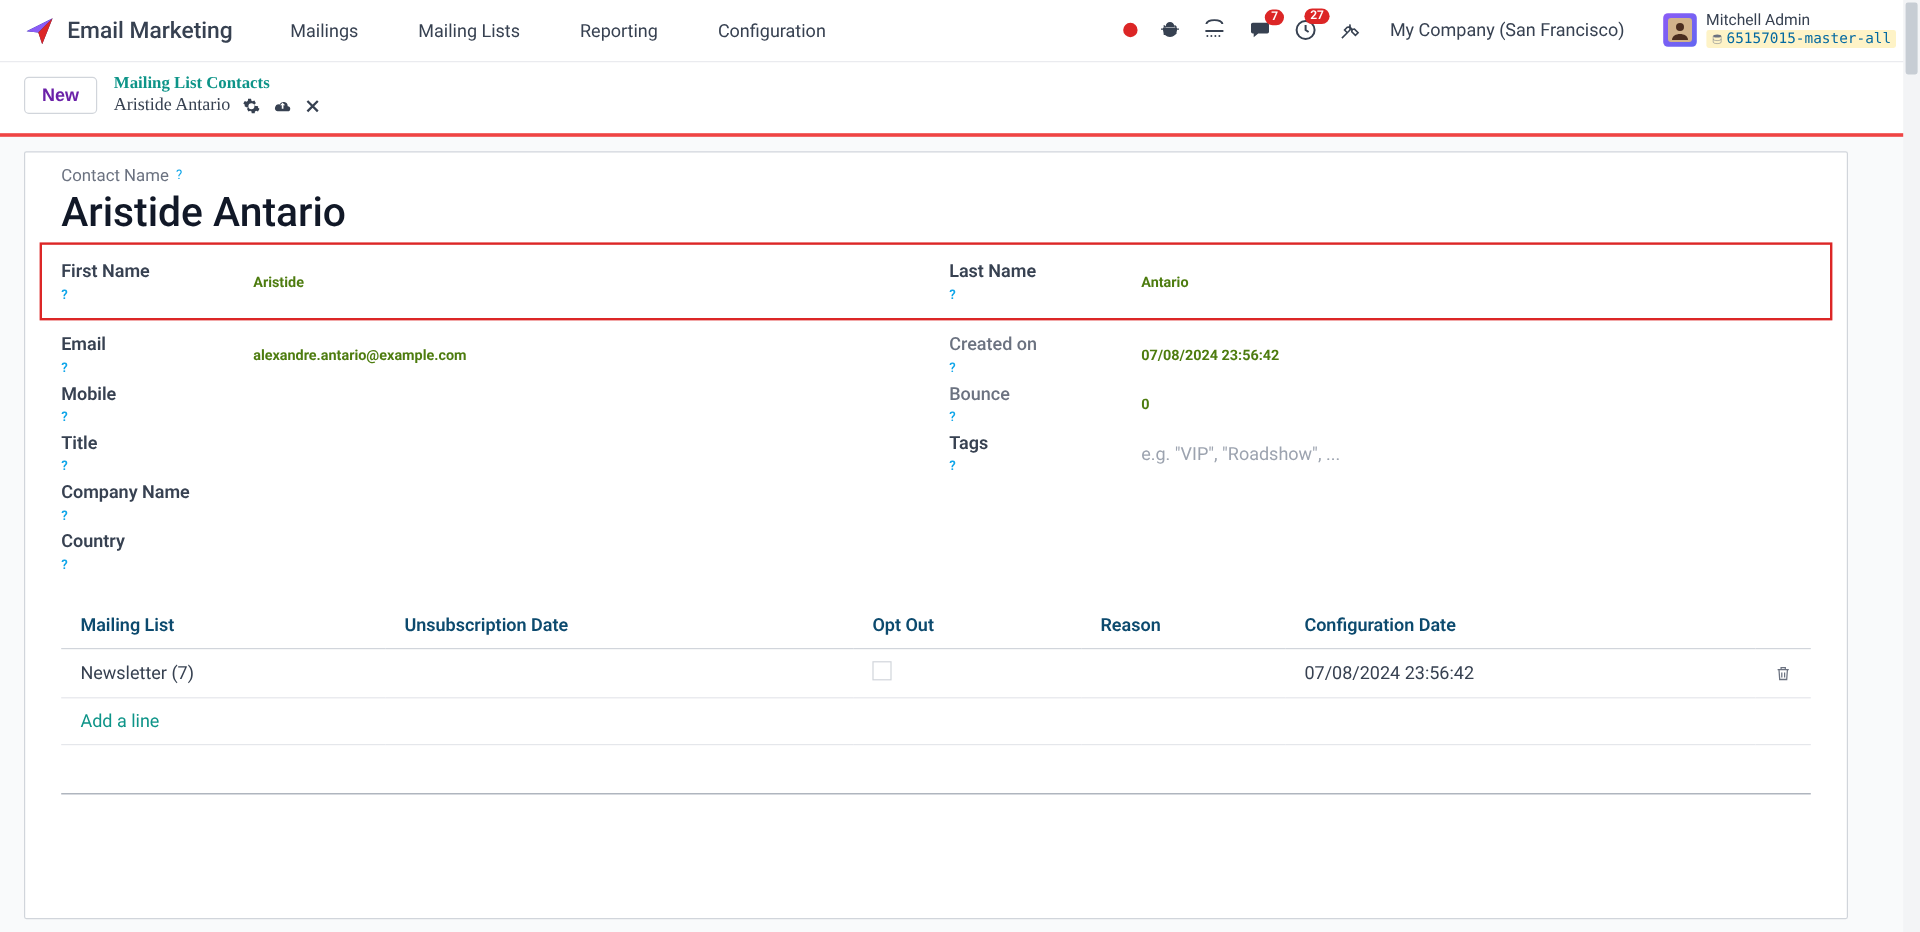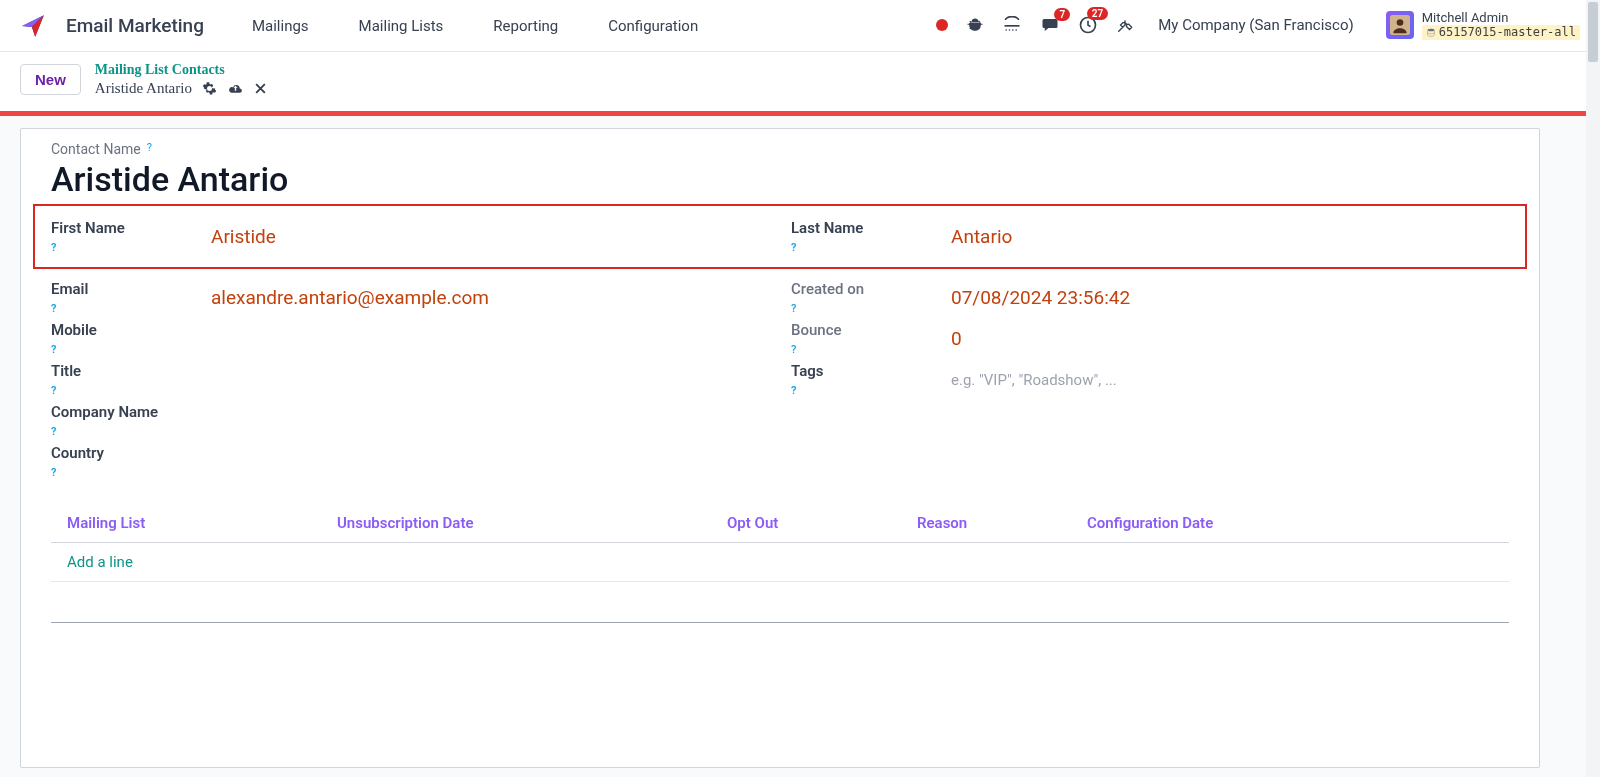--- a/index.html
+++ b/index.html
@@ -1,37 +1,37 @@
 <!DOCTYPE html>
 <html><head>
 <meta charset="utf-8">
 <style>
   * { box-sizing: border-box; margin: 0; padding: 0; }
   body { font-family: -apple-system, BlinkMacSystemFont, "Segoe UI", Roboto, "Helvetica Neue", Arial, sans-serif; font-size: 14px; color: #374151; background: #f9fafb; width: 1600px; height: 777px; overflow: hidden; position: relative; }
   
   
   .navbar { background: #fff; height: 52px; display: flex; align-items: center; padding: 0 20px; border-bottom: 1px solid #e5e7eb; }
-  .app-logo { display: flex; align-items: center; gap: 20px; margin-right: 24px; }
+  .app-logo { display: flex; align-items: center; gap: 10px; margin-right: 24px; }
   .app-title { font-size: 19px; color: #374151; font-weight: 500; }
   .nav-menu { display: flex; gap: 26px; }
   .nav-item { font-size: 15px; color: #374151; cursor: pointer; margin-left: 24px; }
   .nav-spacer { flex: 1; }
   .nav-icons { display: flex; align-items: center; gap: 18px; }
   .red-dot { width: 12px; height: 12px; background: #dc2626; border-radius: 50%; }
   .icon-btn { position: relative; cursor: pointer; color: #374151; }
   .badge { position: absolute; top: -8px; right: -10px; background: #dc2626; color: #fff; font-size: 10px; border-radius: 10px; padding: 1px 5px; font-weight: 600; min-width: 16px; text-align: center; }
   .company-name { font-size: 15px; color: #374151; margin-left: 6px; }
   .user-block { display: flex; align-items: center; gap: 8px; margin-left: 14px; }
   .avatar { width: 28px; height: 28px; border-radius: 4px; background: linear-gradient(135deg,#8b5cf6,#6366f1); display:flex; align-items:center; justify-content:center; }
   .user-info { display: flex; flex-direction: column; line-height: 1.1; }
   .user-name { font-size: 13px; color: #374151; }
-  .db-tag { font-family: ui-monospace, Menlo, monospace; font-size: 12px; background: #fef3c7; color: #404040; padding: 1px 4px; border-radius: 2px; display:flex; align-items:center; gap:3px;}
-  
-  
-  .control-panel { background: #fff; padding: 10px 20px 14px 20px; display: flex; align-items: center; border-bottom: 5px solid #ef4444; }
+  .db-tag { font-family: ui-monospace, Menlo, monospace; font-size: 12px; background: #fef3c7; color: #0369a1; padding: 1px 4px; border-radius: 2px; display:flex; align-items:center; gap:3px;}
+  
+  
+  .control-panel { background: #fff; padding: 10px 20px 14px 20px; display: flex; align-items: center; border-bottom: 3px solid #ef4444; }
   .new-btn { border: 1px solid #d1d5db; background: #fff; color: #6b21a8; font-weight: 600; padding: 6px 14px; border-radius: 4px; font-size: 15px; cursor: pointer; margin-right: 14px; }
   .breadcrumb-block { display: flex; flex-direction: column; gap: 2px; font-family: Liberation Serif, serif; }
   .breadcrumb-link { color: #0d9488; font-size: 14px; font-weight: 600; cursor: pointer; }
   .breadcrumb-current { display: flex; align-items: center; gap: 10px; font-size: 15px; color: #374151; }
   .status-icon { color: #6b7280; cursor: pointer; }
   .cp-spacer { flex: 1; }
   .cp-right { display: flex; align-items: center; gap: 16px; }
   .pager-text { font-size: 15px; color: #374151; }
   .pager-btns { display: flex; }
   .pager-btn { width: 36px; height: 36px; background: #e5e7eb; display: flex; align-items: center; justify-content: center; cursor: pointer; color: #374151; border: none;}
@@ -45,26 +45,26 @@
   .field-caption { font-size: 14px; color: #6b7280; }
   .help-q { color: #0ea5e9; font-size: 11px; vertical-align: super; cursor: pointer; }
   .contact-name { font-size: 34px; font-weight: 500; color: #111827; line-height: 1.1; margin-bottom: 6px; }
   
   .highlight-box { border: 2px solid #dc2626; padding: 10px 16px 10px 16px; margin: 0 -18px 8px -18px; }
   
   .form-grid { display: grid; grid-template-columns: 740px 740px; column-gap: 0; }
   .form-row { display: flex; align-items: center; min-height: 40px; padding: 3px 0; }
   .form-label { width: 160px; font-weight: 600; color: #374151; font-size: 15px; display: flex; align-items: flex-start; gap: 4px; flex-direction: column; }
   .form-label.light { color: #6b7280; font-weight: 500; }
-  .form-value { font-size: 19px; color: #c2410c; }
+  .form-value { font-size: 12px; color: #4d7c0f; font-weight: bold; }
   .form-placeholder { font-size: 15px; color: #9ca3af; }
   
   
   .subtable { margin-top: 22px; width: 100%; border-collapse: collapse; }
-  .subtable th { text-align: left; font-weight: 600; font-size: 15px; color: #8b5cf6; padding: 10px 16px; border-bottom: 1px solid #d1d5db; }
+  .subtable th { text-align: left; font-weight: 600; font-size: 15px; color: #0c4a6e; padding: 10px 16px; border-bottom: 1px solid #d1d5db; }
   .subtable td { padding: 10px 16px; border-bottom: 1px solid #e5e7eb; font-size: 15px; }
   .checkbox-box { width: 16px; height: 16px; border: 1px solid #d1d5db; display: inline-block; }
   .add-line { color: #0d9488; cursor: pointer; }
   .trash { color: #6b7280; cursor: pointer; }
   .hr-bottom { border: none; border-top: 1px solid #9ca3af; margin-top: 40px; }
   
   
   .scroll-stub { position: absolute; right: 0; top: 0; bottom: 0; width: 14px; background: #f3f4f6; }
   .scroll-thumb { position: absolute; right: 2px; top: 2px; width: 10px; height: 60px; background: #c7cdd4; border-radius: 2px; }
   
@@ -271,20 +271,32 @@
           <th style="width:270px">Mailing List</th>
           <th style="width:390px">Unsubscription Date</th>
           <th style="width:190px">Opt Out</th>
           <th style="width:170px">Reason</th>
           <th>Configuration Date</th>
           <th style="width:40px"></th>
         </tr>
       </thead>
       <tbody>
         <tr>
+          <td>Newsletter (7)</td>
+          <td></td>
+          <td><span class="checkbox-box"></span></td>
+          <td></td>
+          <td>07/08/2024 23:56:42</td>
+          <td class="trash">
+            <svg width="14" height="16" viewBox="0 0 24 24">
+                <path stroke="#6b7280" stroke-width="1.8" fill="none" d="M4 7h16M9 7V4h6v3m-9 0 1 14h10l1-14M10 11v7m4-7v7"></path>
+              </svg>
+          </td>
+        </tr>
+        <tr>
           <td colspan="6"><span class="add-line">Add a line</span></td>
         </tr>
       </tbody>
     </table>
 
     <hr class="hr-bottom">
   </div>
 </div>
 
 <div class="scroll-stub">

